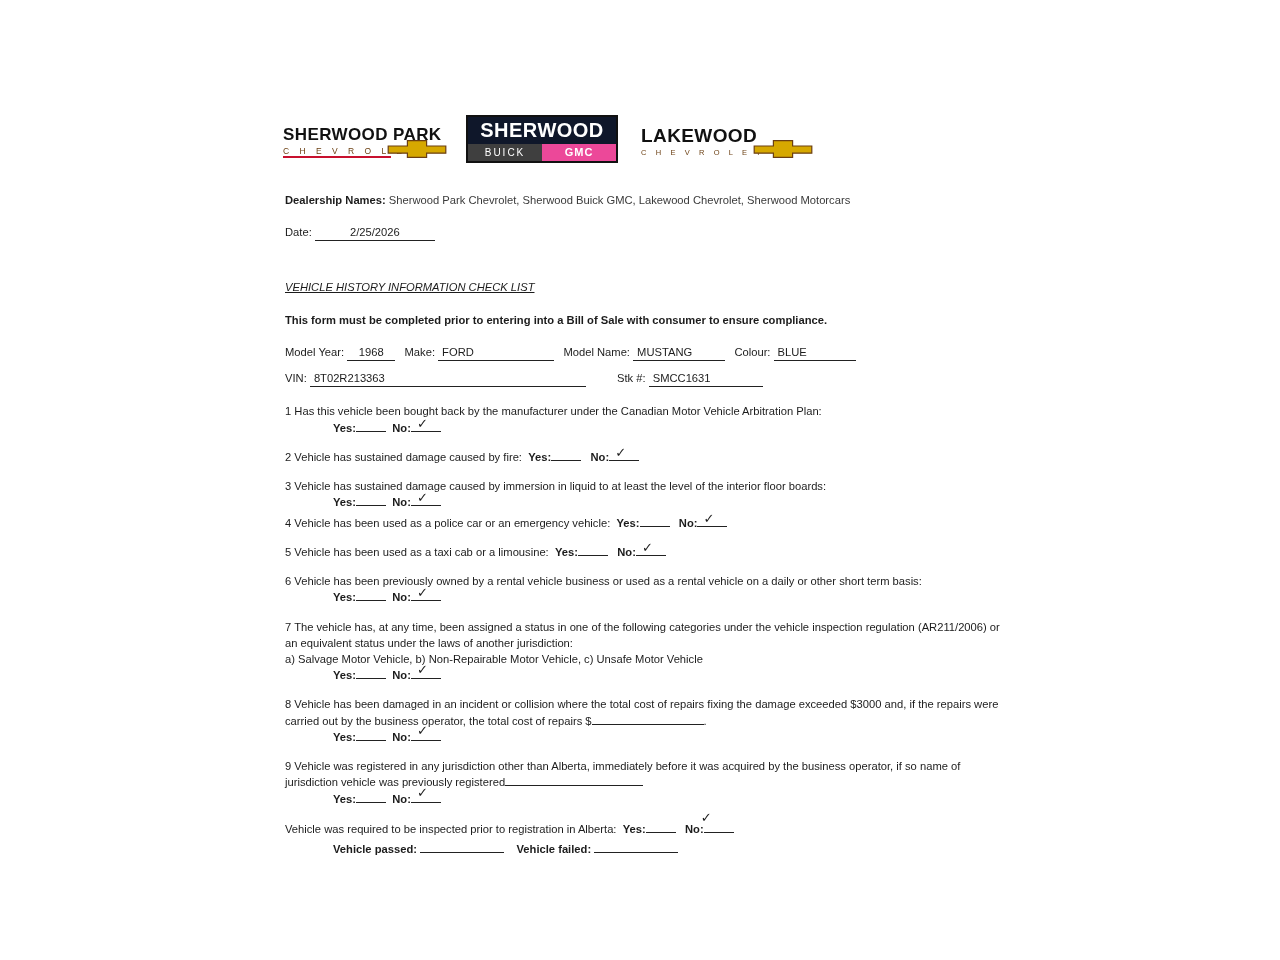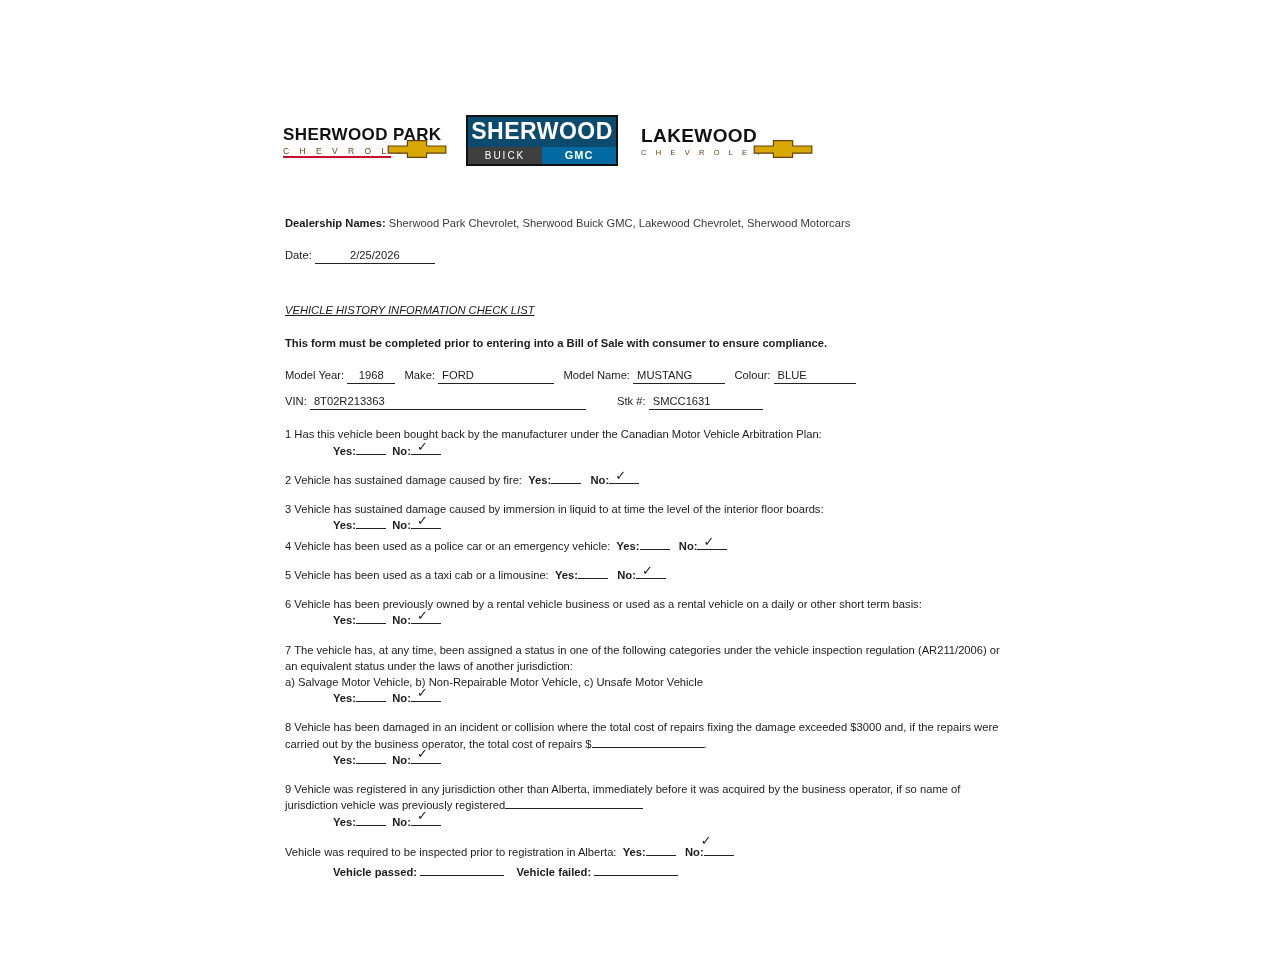--- a/index.html
+++ b/index.html
@@ -69,45 +69,45 @@
 
   
   .logo-sbg {
     position: absolute;
     left: 183px; top: 5px;
     width: 148px;
     border: 2px solid #111;
     background: #fff;
   }
   .logo-sbg .top {
-    background: #0c4a6e;
+    background: #0f172a;
     color: #fff;
     font-weight: bold;
-    font-size: 23px;
+    font-size: 20px;
     letter-spacing: 0.5px;
     text-align: center;
     padding: 3px 0 4px;
     line-height: 1;
   }
   .logo-sbg .bottom {
     display: flex;
     height: 17px;
   }
   .logo-sbg .buick {
     flex: 1;
     background: #3f3f3f;
     color: #fff;
     font-size: 10px;
     letter-spacing: 2px;
     text-align: center;
     line-height: 17px;
   }
   .logo-sbg .gmc {
     flex: 1;
-    background: #0369a1;
+    background: #ec4899;
     color: #fff;
     font-weight: bold;
     font-size: 11px;
     letter-spacing: 1px;
     text-align: center;
     line-height: 17px;
   }
 
   
   .logo-lw {
@@ -151,21 +151,21 @@
     font-size: 7px;
     letter-spacing: 2.2px;
     color: #9a9a9a;
     margin-top: 5px;
   }
 
   
   .form {
     position: absolute;
     left: 285px;
-    top: 215px;
+    top: 192px;
     width: 725px;
     font-size: 11.2px;
     line-height: 1.45;
     color: #1c1c1c;
   }
   .b { font-weight: bold; }
   .dealer-line { margin-bottom: 16px; }
   .dealer-line .val { color: #3a3a3a; }
 
   .date-row {
@@ -318,21 +318,21 @@
           &nbsp;<span>Yes:</span><span class="ul-blank" style="width:30px;"></span>
           &nbsp;&nbsp;<span>No:</span><span class="ul-blank" style="width:30px;"></span>
           <span class="chk" style="margin-left:-27px; position:relative; top:-4px;">✓</span>
         </span>
       </div>
     </div>
 
     <div class="q-block" style="margin-bottom:4px;">
       <div class="q">
         <span>3</span>
-        <span>Vehicle has sustained damage caused by immersion in liquid to at time the level of the interior floor boards:</span>
+        <span>Vehicle has sustained damage caused by immersion in liquid to at least the level of the interior floor boards:</span>
       </div>
       <div class="answers">
         <span>Yes:</span><span class="ul-blank" style="width:30px;"></span>
         &nbsp;<span>No:</span><span class="ul-blank" style="width:30px;"></span>
         <span class="chk" style="left:84px; top:-3px;">✓</span>
       </div>
     </div>
 
     <div class="q-block">
       <div class="q">

